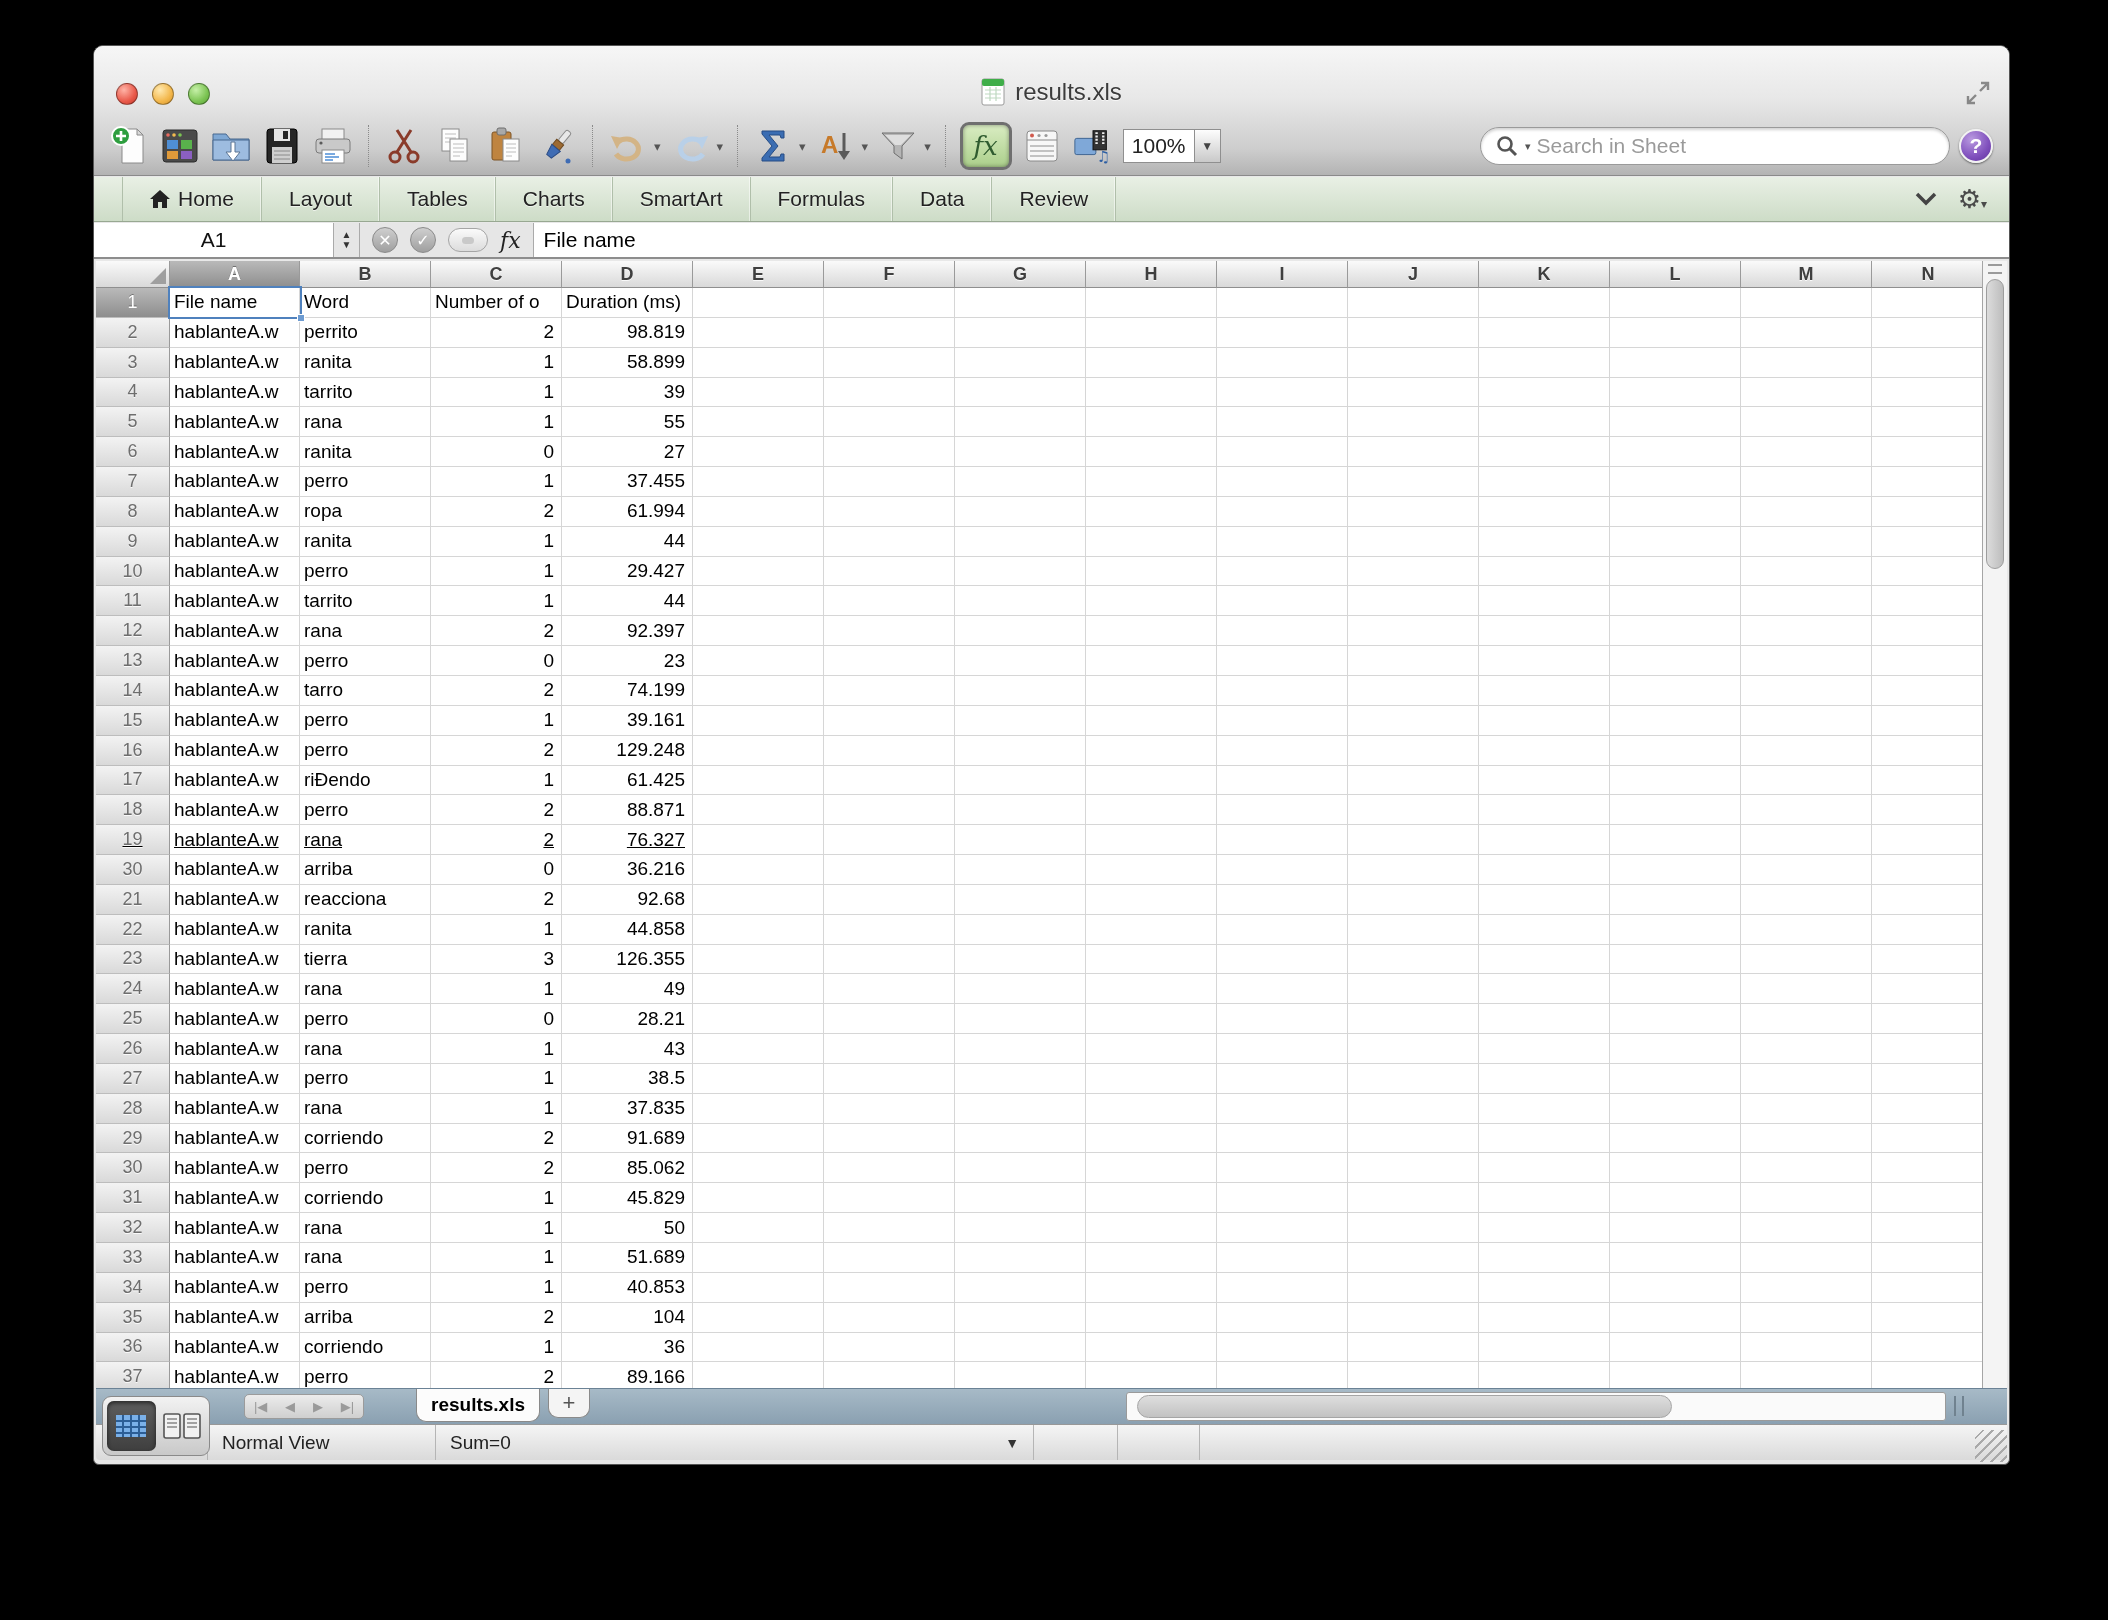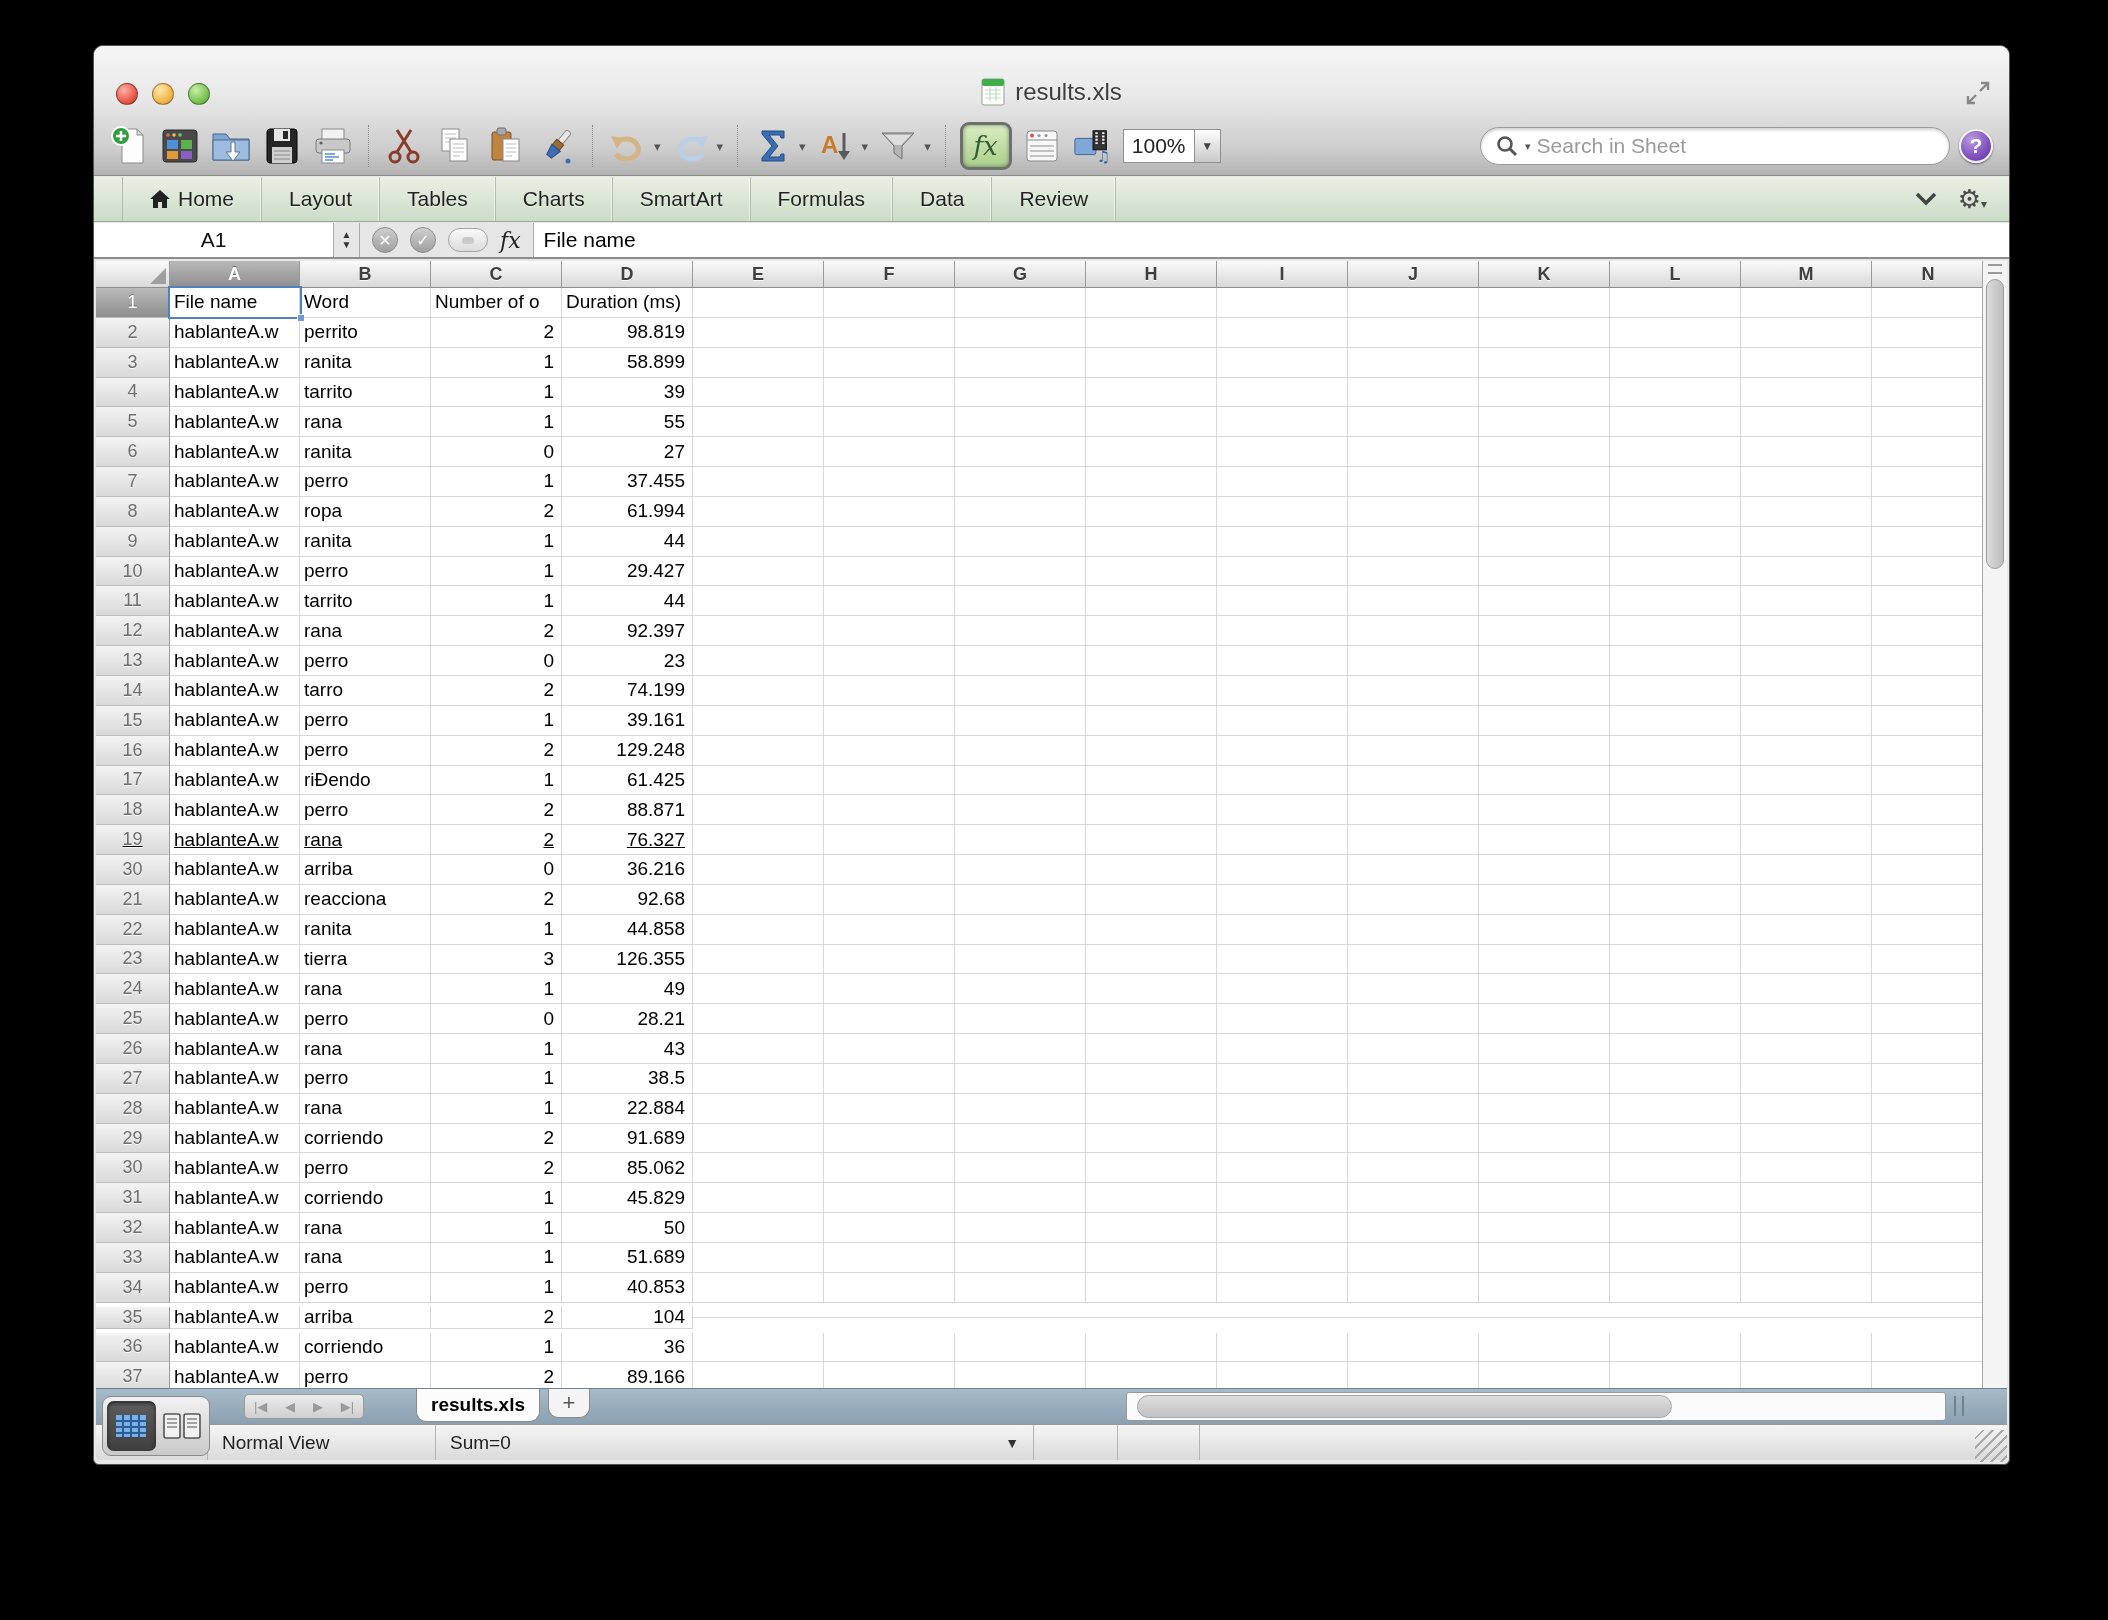--- a/index.html
+++ b/index.html
@@ -809,21 +809,21 @@
         <div class="cell" style="width: 131px;"></div>
         <div class="cell" style="width: 131px;"></div>
         <div class="cell" style="width: 131px;"></div>
         <div class="cell" style="width: 113px;"></div>
       </div>
       <div class="grid-row" style="height: 29.85px;">
         <div class="rowh">28</div>
         <div class="cell" style="width: 130px;">hablanteA.w</div>
         <div class="cell" style="width: 131px;">rana</div>
         <div class="cell num" style="width: 131px;">1</div>
-        <div class="cell num" style="width: 131px;">22.884</div>
+        <div class="cell num" style="width: 131px;">37.835</div>
         <div class="cell" style="width: 131px;"></div>
         <div class="cell" style="width: 131px;"></div>
         <div class="cell" style="width: 131px;"></div>
         <div class="cell" style="width: 131px;"></div>
         <div class="cell" style="width: 131px;"></div>
         <div class="cell" style="width: 131px;"></div>
         <div class="cell" style="width: 131px;"></div>
         <div class="cell" style="width: 131px;"></div>
         <div class="cell" style="width: 131px;"></div>
         <div class="cell" style="width: 113px;"></div>
@@ -923,21 +923,21 @@
         <div class="cell" style="width: 131px;"></div>
         <div class="cell" style="width: 131px;"></div>
         <div class="cell" style="width: 131px;"></div>
         <div class="cell" style="width: 131px;"></div>
         <div class="cell" style="width: 131px;"></div>
         <div class="cell" style="width: 131px;"></div>
         <div class="cell" style="width: 131px;"></div>
         <div class="cell" style="width: 131px;"></div>
         <div class="cell" style="width: 113px;"></div>
       </div>
-      <div class="grid-row" style="height: 29.85px; align-items: center;">
+      <div class="grid-row" style="height: 29.85px;">
         <div class="rowh">35</div>
         <div class="cell" style="width: 130px;">hablanteA.w</div>
         <div class="cell" style="width: 131px;">arriba</div>
         <div class="cell num" style="width: 131px;">2</div>
         <div class="cell num" style="width: 131px;">104</div>
         <div class="cell" style="width: 131px;"></div>
         <div class="cell" style="width: 131px;"></div>
         <div class="cell" style="width: 131px;"></div>
         <div class="cell" style="width: 131px;"></div>
         <div class="cell" style="width: 131px;"></div>

